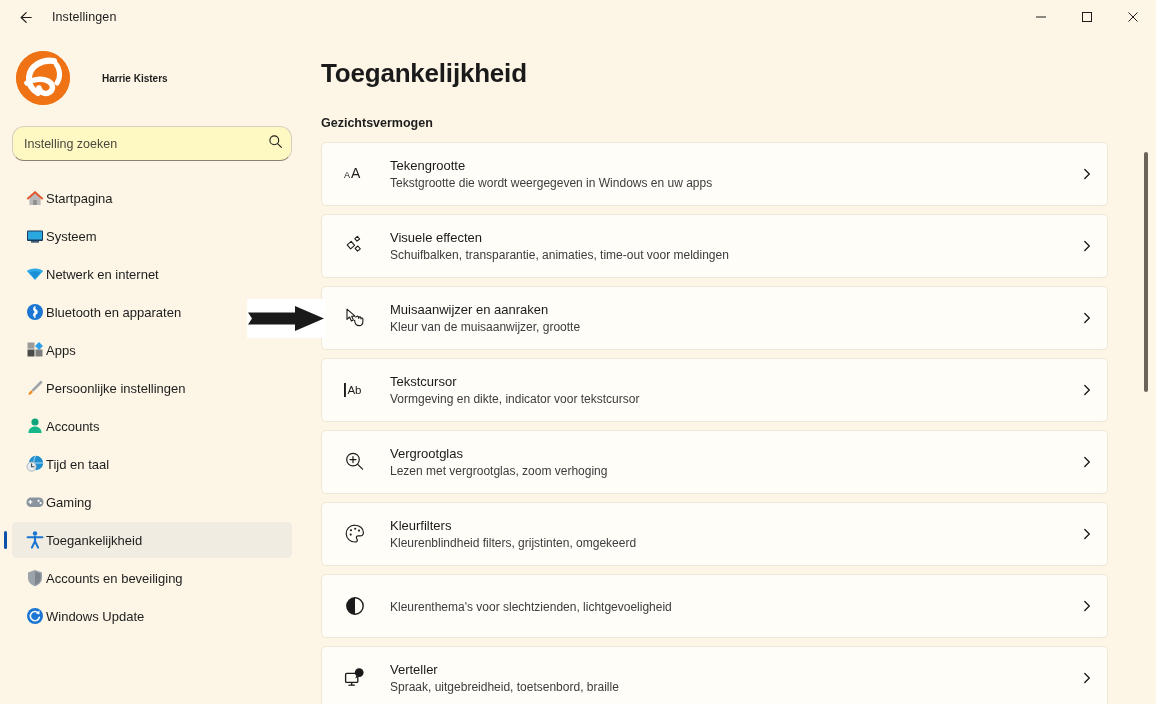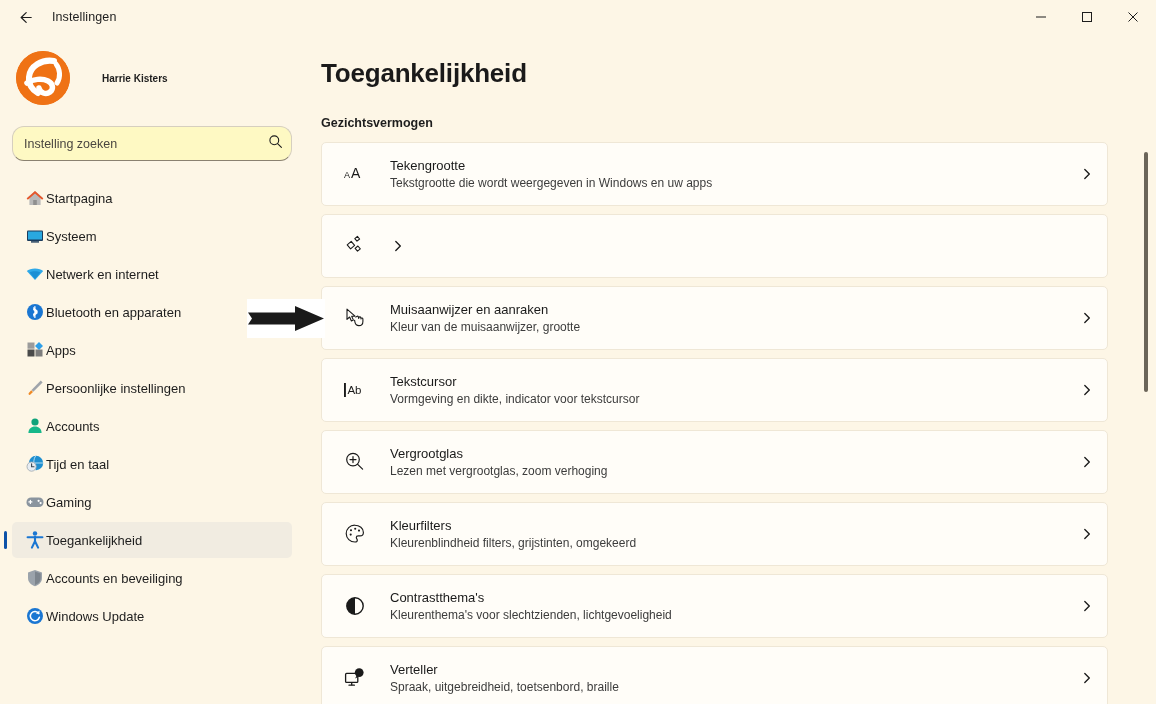--- a/index.html
+++ b/index.html
@@ -394,20 +394,24 @@
       </div>
 
       <div class="card">
         <span class="card-icon">
           <svg width="24" height="24" viewBox="0 0 24 24" fill="none" stroke="#1a1a1a" stroke-width="1.1" stroke-linejoin="round">
             <path d="M14.4 2.4 L16.6 5 L14 7.2 L11.8 4.6 Z"></path>
             <path d="M8.2 7.4 L11.6 11.4 L7.6 14.8 L4.2 10.8 Z"></path>
             <path d="M14.9 12 L17.3 14.8 L14.5 17.2 L12.1 14.4 Z"></path>
           </svg>
         </span>
+        <span class="card-text">
+          <span class="card-title" style="display:block">Visuele effecten</span>
+          <span class="card-sub" style="display:block">Schuifbalken, transparantie, animaties, time-out voor meldingen</span>
+        </span>
         <span class="chev">
           <svg width="14" height="14" viewBox="0 0 14 14">
               <path d="M4.8 2.5 L9.3 7 L4.8 11.5" fill="none" stroke="#1a1a1a" stroke-width="1.35" stroke-linecap="round" stroke-linejoin="round"></path>
             </svg>
         </span>
       </div>
 
       <div class="card">
         <span class="card-icon">
           <svg width="24" height="24" viewBox="0 0 24 24" fill="none" stroke="#1a1a1a" stroke-width="1.1" stroke-linejoin="round">
@@ -485,21 +489,20 @@
       </div>
 
       <div class="card">
         <span class="card-icon">
           <svg width="24" height="24" viewBox="0 0 24 24">
             <circle cx="12" cy="12" r="8.2" fill="none" stroke="#1a1a1a" stroke-width="1.4"></circle>
             <path d="M12 3.8 A8.2 8.2 0 0 0 12 20.2 Z" fill="#1a1a1a"></path>
           </svg>
         </span>
         <span class="card-text">
-          <span class="card-title" style="display:block">Contrastthema's</span>
           <span class="card-sub" style="display:block">Kleurenthema's voor slechtzienden, lichtgevoeligheid</span>
         </span>
         <span class="chev">
           <svg width="14" height="14" viewBox="0 0 14 14">
               <path d="M4.8 2.5 L9.3 7 L4.8 11.5" fill="none" stroke="#1a1a1a" stroke-width="1.35" stroke-linecap="round" stroke-linejoin="round"></path>
             </svg>
         </span>
       </div>
 
       <div class="card">

